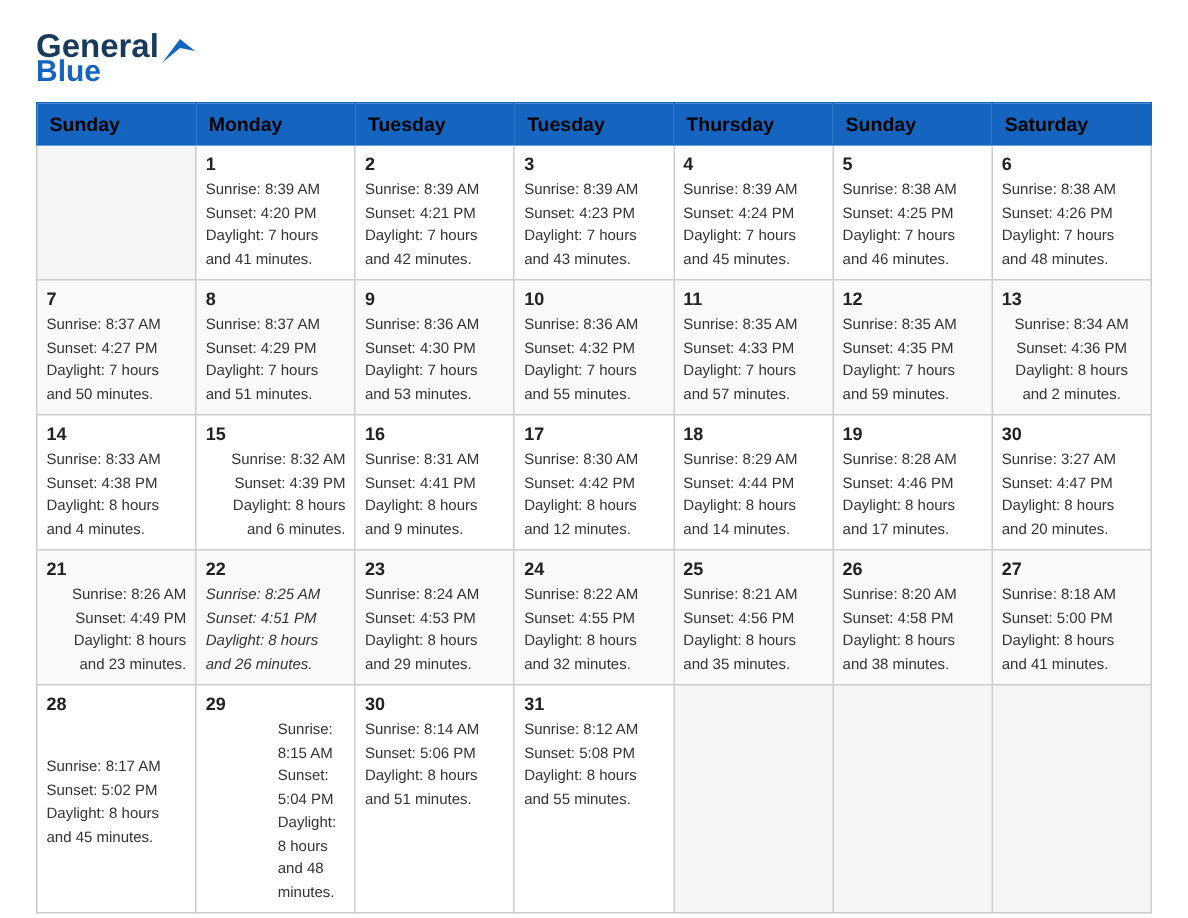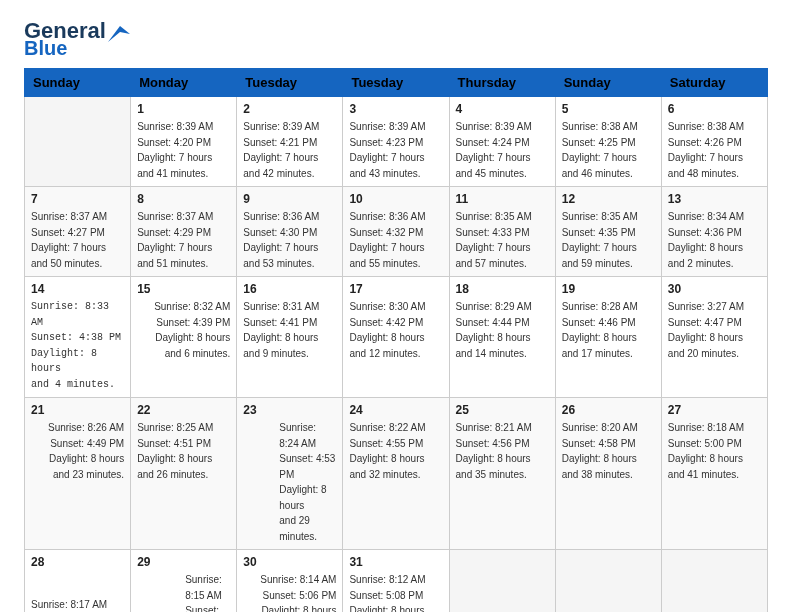--- a/index.html
+++ b/index.html
@@ -201,30 +201,30 @@
         </td>
         <td>
           <span class="day-number">12</span>
           <div class="day-info" style="white-space: pre-line;">Sunrise: 8:35 AM
 Sunset: 4:35 PM
 Daylight: 7 hours
 and 59 minutes.</div>
         </td>
         <td>
           <span class="day-number">13</span>
-          <div class="day-info" style="white-space: pre-line;">Sunrise: 8:34 AM
+          <div class="day-info" style="white-space: pre-line; text-align: center;">Sunrise: 8:34 AM
 Sunset: 4:36 PM
 Daylight: 8 hours
 and 2 minutes.</div>
         </td>
       </tr>
       <tr>
         <td>
           <span class="day-number">14</span>
-          <div class="day-info" style="white-space: pre-line; font-family: Liberation Mono, monospace;">Sunrise: 8:33 AM
+          <div class="day-info" style="white-space: pre-line;">Sunrise: 8:33 AM
 Sunset: 4:38 PM
 Daylight: 8 hours
 and 4 minutes.</div>
         </td>
         <td>
           <span class="day-number">15</span>
           <div class="day-info" style="white-space: pre-line; text-align: right;">Sunrise: 8:32 AM
 Sunset: 4:39 PM
 Daylight: 8 hours
 and 6 minutes.</div>
@@ -268,28 +268,28 @@
       <tr>
         <td>
           <span class="day-number">21</span>
           <div class="day-info" style="white-space: pre-line; text-align: right;">Sunrise: 8:26 AM
 Sunset: 4:49 PM
 Daylight: 8 hours
 and 23 minutes.</div>
         </td>
         <td>
           <span class="day-number">22</span>
-          <div class="day-info" style="white-space: pre-line;">Sunrise: 8:25 AM
+          <div class="day-info" style="white-space: pre-line; font-style: italic;">Sunrise: 8:25 AM
 Sunset: 4:51 PM
 Daylight: 8 hours
 and 26 minutes.</div>
         </td>
         <td>
           <span class="day-number">23</span>
-          <div class="day-info" style="white-space: pre-line; margin-left: 36px;">Sunrise: 8:24 AM
+          <div class="day-info" style="white-space: pre-line;">Sunrise: 8:24 AM
 Sunset: 4:53 PM
 Daylight: 8 hours
 and 29 minutes.</div>
         </td>
         <td>
           <span class="day-number">24</span>
           <div class="day-info" style="white-space: pre-line;">Sunrise: 8:22 AM
 Sunset: 4:55 PM
 Daylight: 8 hours
 and 32 minutes.</div>
@@ -326,21 +326,21 @@
         </td>
         <td>
           <span class="day-number">29</span>
           <div class="day-info" style="white-space: pre-line; margin-left: 48px;">Sunrise: 8:15 AM
 Sunset: 5:04 PM
 Daylight: 8 hours
 and 48 minutes.</div>
         </td>
         <td>
           <span class="day-number">30</span>
-          <div class="day-info" style="white-space: pre-line; text-align: right;">Sunrise: 8:14 AM
+          <div class="day-info" style="white-space: pre-line;">Sunrise: 8:14 AM
 Sunset: 5:06 PM
 Daylight: 8 hours
 and 51 minutes.</div>
         </td>
         <td>
           <span class="day-number">31</span>
           <div class="day-info" style="white-space: pre-line;">Sunrise: 8:12 AM
 Sunset: 5:08 PM
 Daylight: 8 hours
 and 55 minutes.</div>

